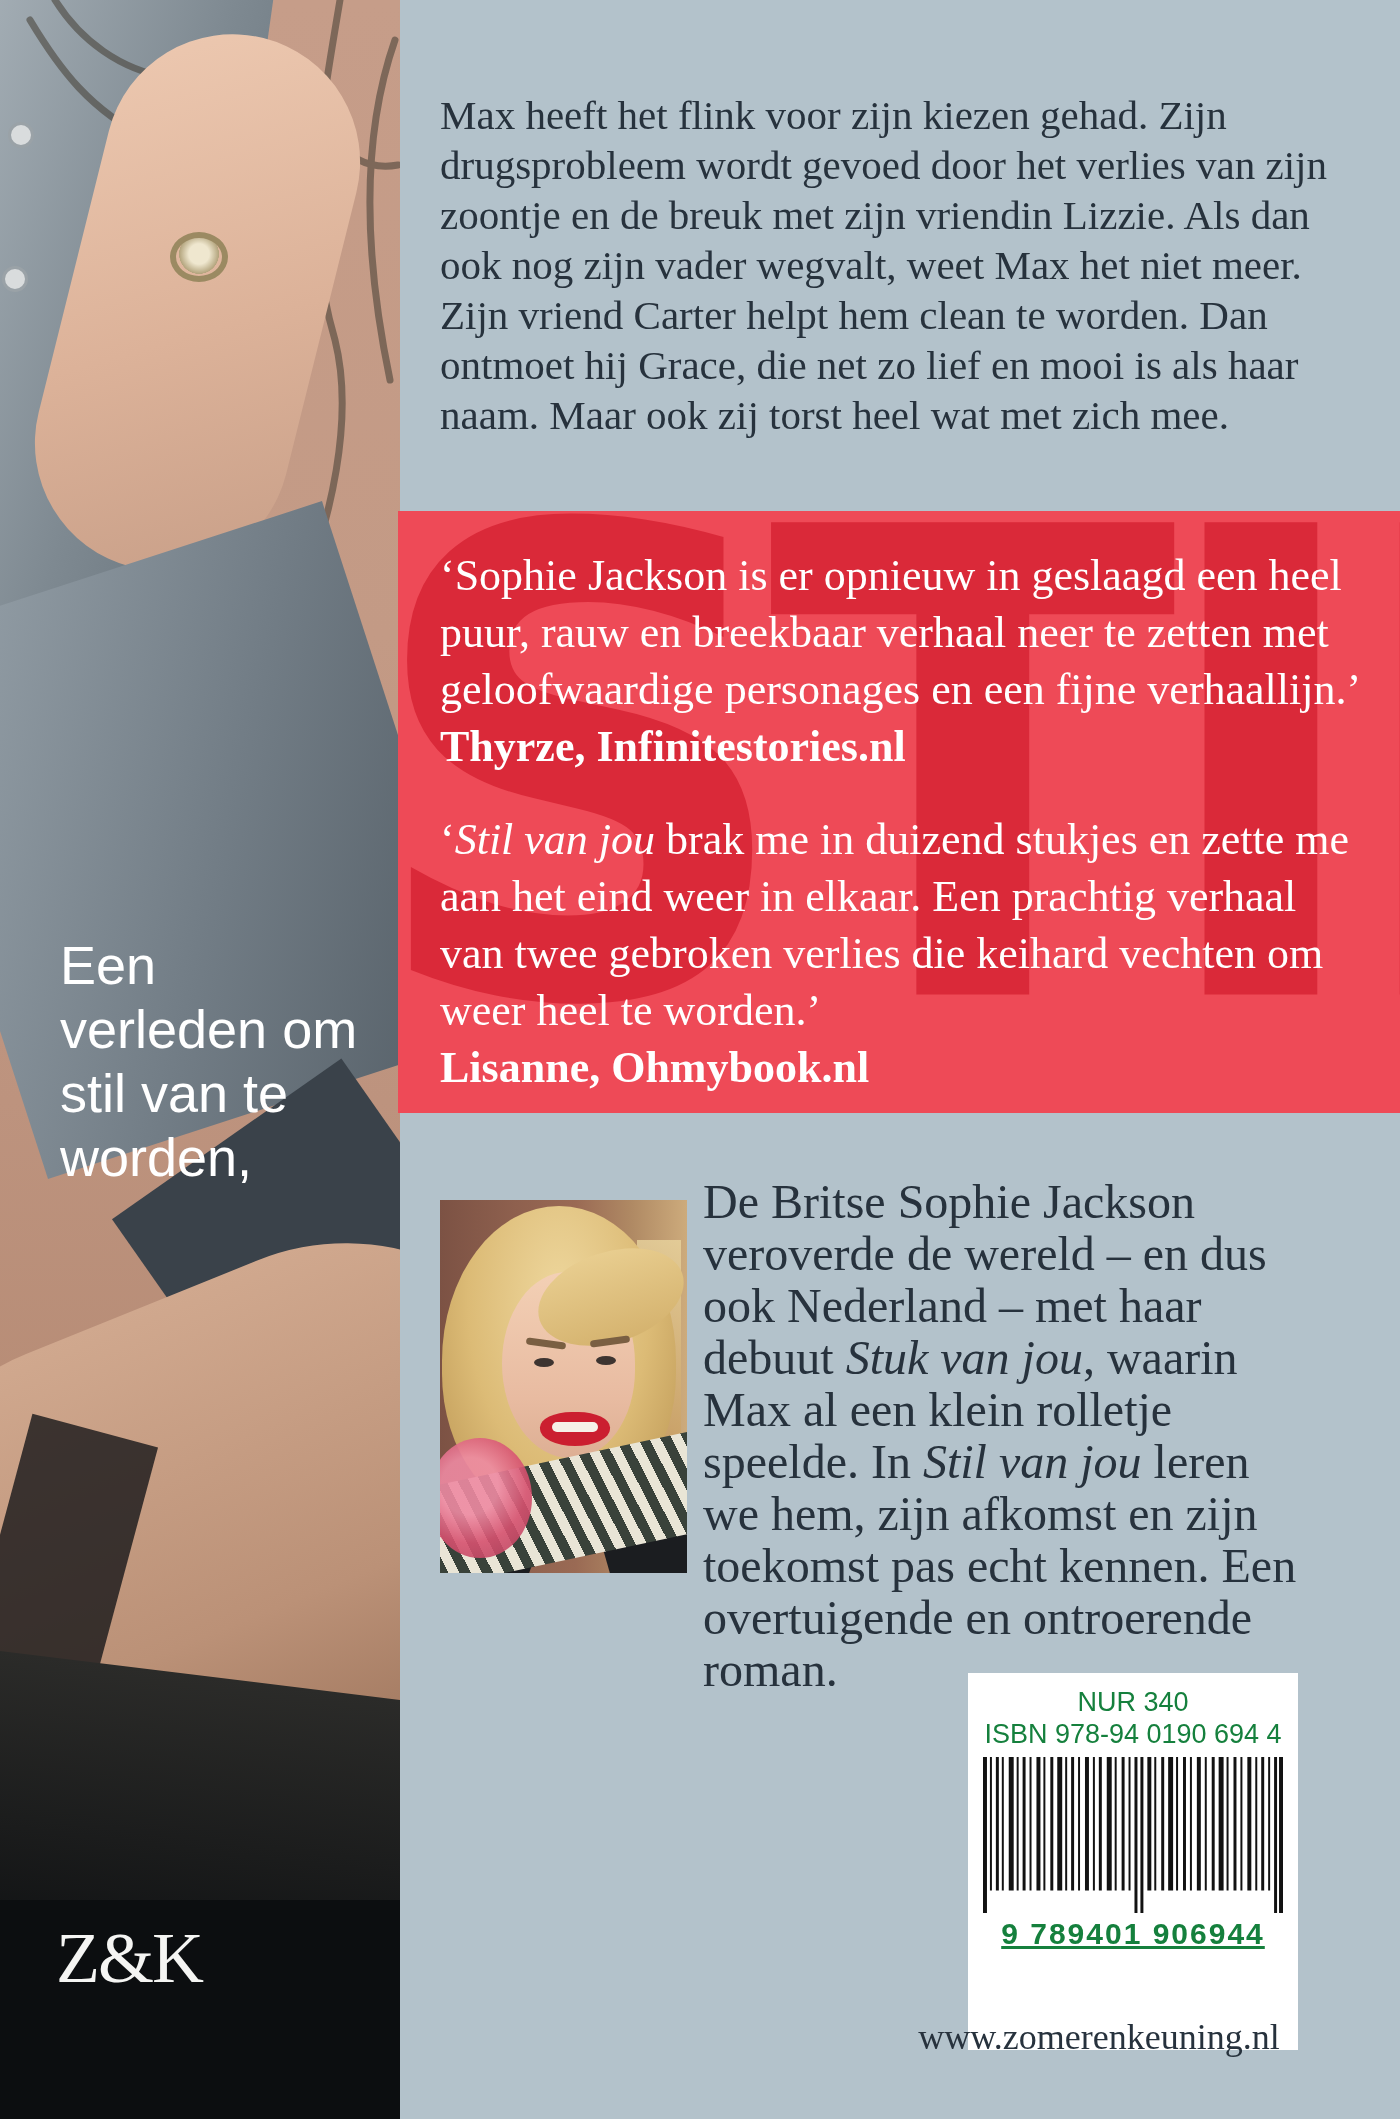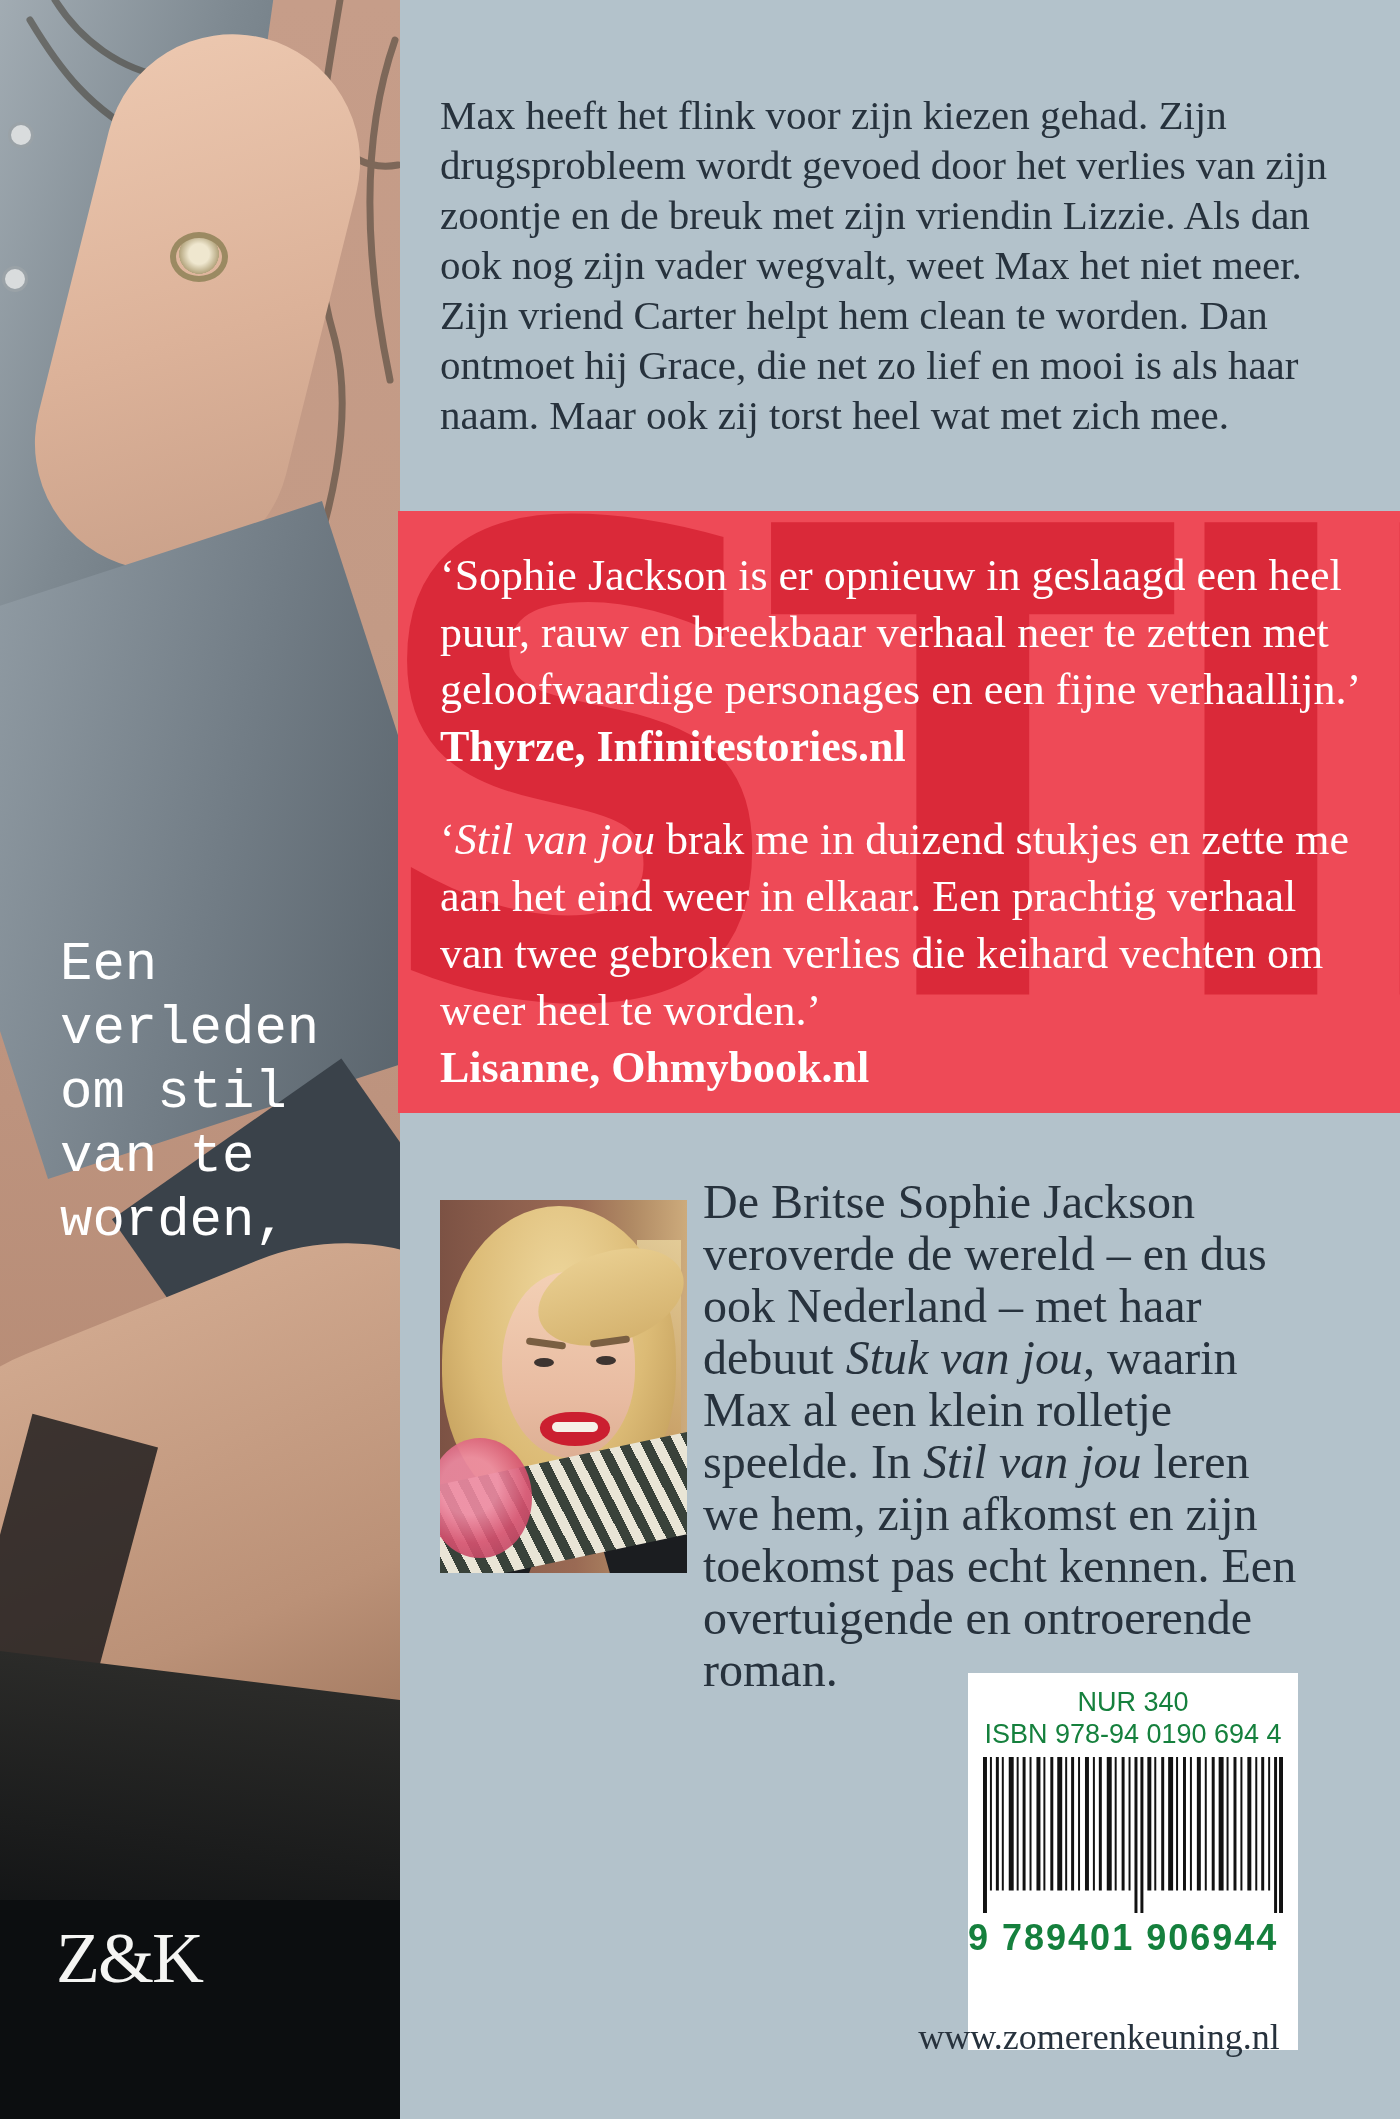--- a/index.html
+++ b/index.html
@@ -38,21 +38,21 @@
 
   .quote-box{left:398px;top:511px;width:1002px;height:602px;background:var(--red);overflow:hidden;}
   .watermark{position:absolute;left:-34px;top:-120px;width:1100px;font-family:"DejaVu Sans",sans-serif;
     font-weight:bold;font-size:600px;line-height:760px;letter-spacing:-28px;color:var(--red-dark);
     transform:scaleY(1.08);user-select:none;}
   .quote{position:absolute;left:42px;width:930px;color:var(--white);font-size:44px;line-height:57px;}
   .q1{top:36px;} .q2{top:300px;}
   .attribution{font-weight:bold;}
 
   .tagline{left:60px;top:933px;width:312px;color:var(--white);
-    font-family:Liberation Mono, monospace;font-size:54px;line-height:64px;}
+    font-family:Liberation Sans, sans-serif;font-size:54px;line-height:64px;}
   .tagline p+p{margin-top:12px;}
 
   
   .author-photo{left:440px;top:1200px;width:247px;height:373px;overflow:hidden;
     background:linear-gradient(90deg,#7c5244 0%,#8e604e 30%,#9a6a54 55%,#b08a64 78%,#cdab7c 100%);}
   .ap{position:absolute;}
   .ap-light{right:6px;top:40px;width:44px;height:200px;background:linear-gradient(180deg,#e9d49e,#caa165);opacity:.8;}
   .ap-hair{left:2px;top:6px;width:234px;height:310px;border-radius:50% 50% 46% 46%;
     background:radial-gradient(ellipse at 50% 30%,#eed79d 0%,#dcbb76 55%,#c5a15e 85%);}
   .ap-face{left:62px;top:72px;width:133px;height:186px;border-radius:50% 50% 48% 52%;
@@ -73,22 +73,22 @@
   .ap-jacket-r{left:170px;top:310px;width:120px;height:110px;transform:rotate(-16deg);background:#1b1d20;}
 
   .bio{left:703px;top:1176px;width:600px;font-size:48px;line-height:52px;color:var(--ink);}
 
   
   .barcode-box{left:968px;top:1673px;width:330px;height:377px;background:#fff;color:#15803d;
     font-family:"Liberation Sans",sans-serif;}
   .nur{position:absolute;left:0;right:0;top:14px;text-align:center;font-size:27px;}
   .isbn{position:absolute;left:0;right:0;top:46px;text-align:center;font-size:27px;}
   .bars-wrap{position:absolute;left:15px;top:84px;width:300px;height:156px;}
-  .ean-digits{position:absolute;left:0;right:0;top:244px;text-align:left;font-size:36px;
-    font-weight:bold;letter-spacing:2px;}
+  .ean-digits{position:absolute;left:0;right:0;top:244px;text-align:center;font-size:30px;
+    font-weight:bold;letter-spacing:2px;text-decoration:underline;}
 
   .website{left:904px;top:2016px;width:390px;text-align:center;font-size:36px;color:var(--ink);}
 </style>
 </head>
 <body>
 
 <div class="abs photo-panel">
   <div class="abs shirt-top"></div>
   <div class="abs shirt-btn btn1"></div>
   <div class="abs shirt-btn btn2"></div>

